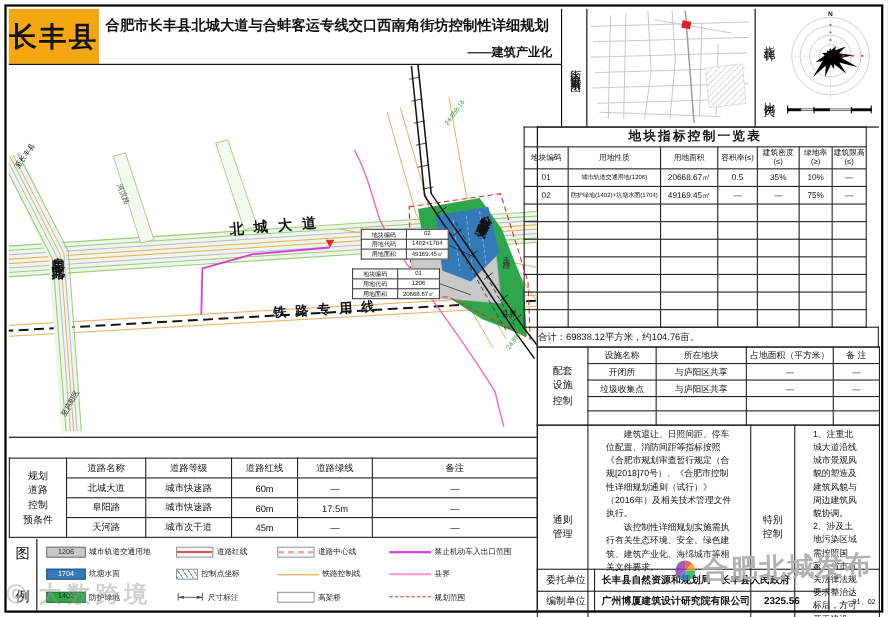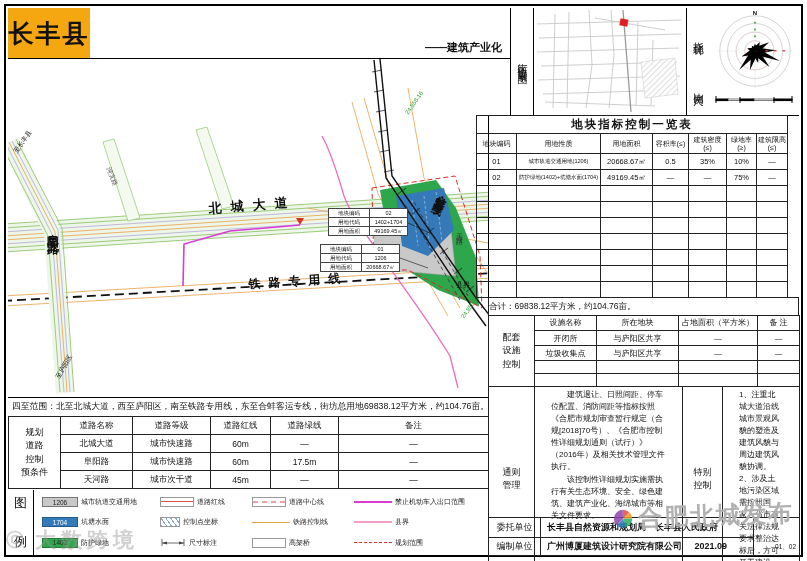--- a/index.html
+++ b/index.html
@@ -61,20 +61,21 @@
 </head>
 <body>
 
 <div id="sheet">
   <div class="frame"></div>
 
   <div id="county-box">
     <span>长丰县</span>
   </div>
   <div id="title-area">
+    <div id="main-title">合肥市长丰县北城大道与合蚌客运专线交口西南角街坊控制性详细规划</div>
     <div id="sub-title">——建筑产业化</div>
   </div>
   <div class="hline" style="left:8px;top:58px;width:502px;height:1px;"></div>
 
   <div class="vline" style="left:510px;top:8px;width:1px;height:107px;"></div>
   <div id="index-label" class="vtext">街区位置索引图</div>
   <div class="vline" style="left:533px;top:8px;width:1px;height:107px;"></div>
 
   <svg style="position:absolute;left:535px;top:10px;" width="148" height="103" viewBox="0 0 148 103">
     <defs>
@@ -500,28 +501,27 @@
     <tbody>
         <tr style="height:20px;">
       <td style="font-size:9px;">委托单位</td>
       <td class="left" style="font-size:9px;font-weight:bold;padding-left:6px;">长丰县自然资源和规划局　长丰县人民政府</td>
       <td rowspan="2" style="vertical-align:bottom;font-size:6.5px;text-align:right;padding:0 3px 3px 0;">01、02</td>
     </tr>
     <tr style="height:18px;padding-left:44px;">
       <td style="font-size:9px;">编制单位</td>
       <td class="left" style="font-size:9px;font-weight:bold;padding-left:6px;">
         <span>广州博厦建筑设计研究院有限公司</span>
-        <span style="margin-left:10px;">2021.09</span>
+        <span style="margin-left:10px;">2325.56</span>
       </td>
     </tr>
   </tbody>
     </table>
 
   <div class="hline" style="left:8px;top:397px;width:480px;height:1px;"></div>
-  <div id="scope-note">四至范围：北至北城大道，西至庐阳区，南至铁路专用线，东至合蚌客运专线，街坊总用地69838.12平方米，约104.76亩。</div>
 
   <table style="position:absolute;left:8px;top:416px;width:480px;">
     <colgroup>
         <col style="width:52px">
         <col style="width:72px">
         <col style="width:78px">
         <col style="width:60px">
         <col style="width:68px">
         <col style="width:150px">
       </colgroup>

